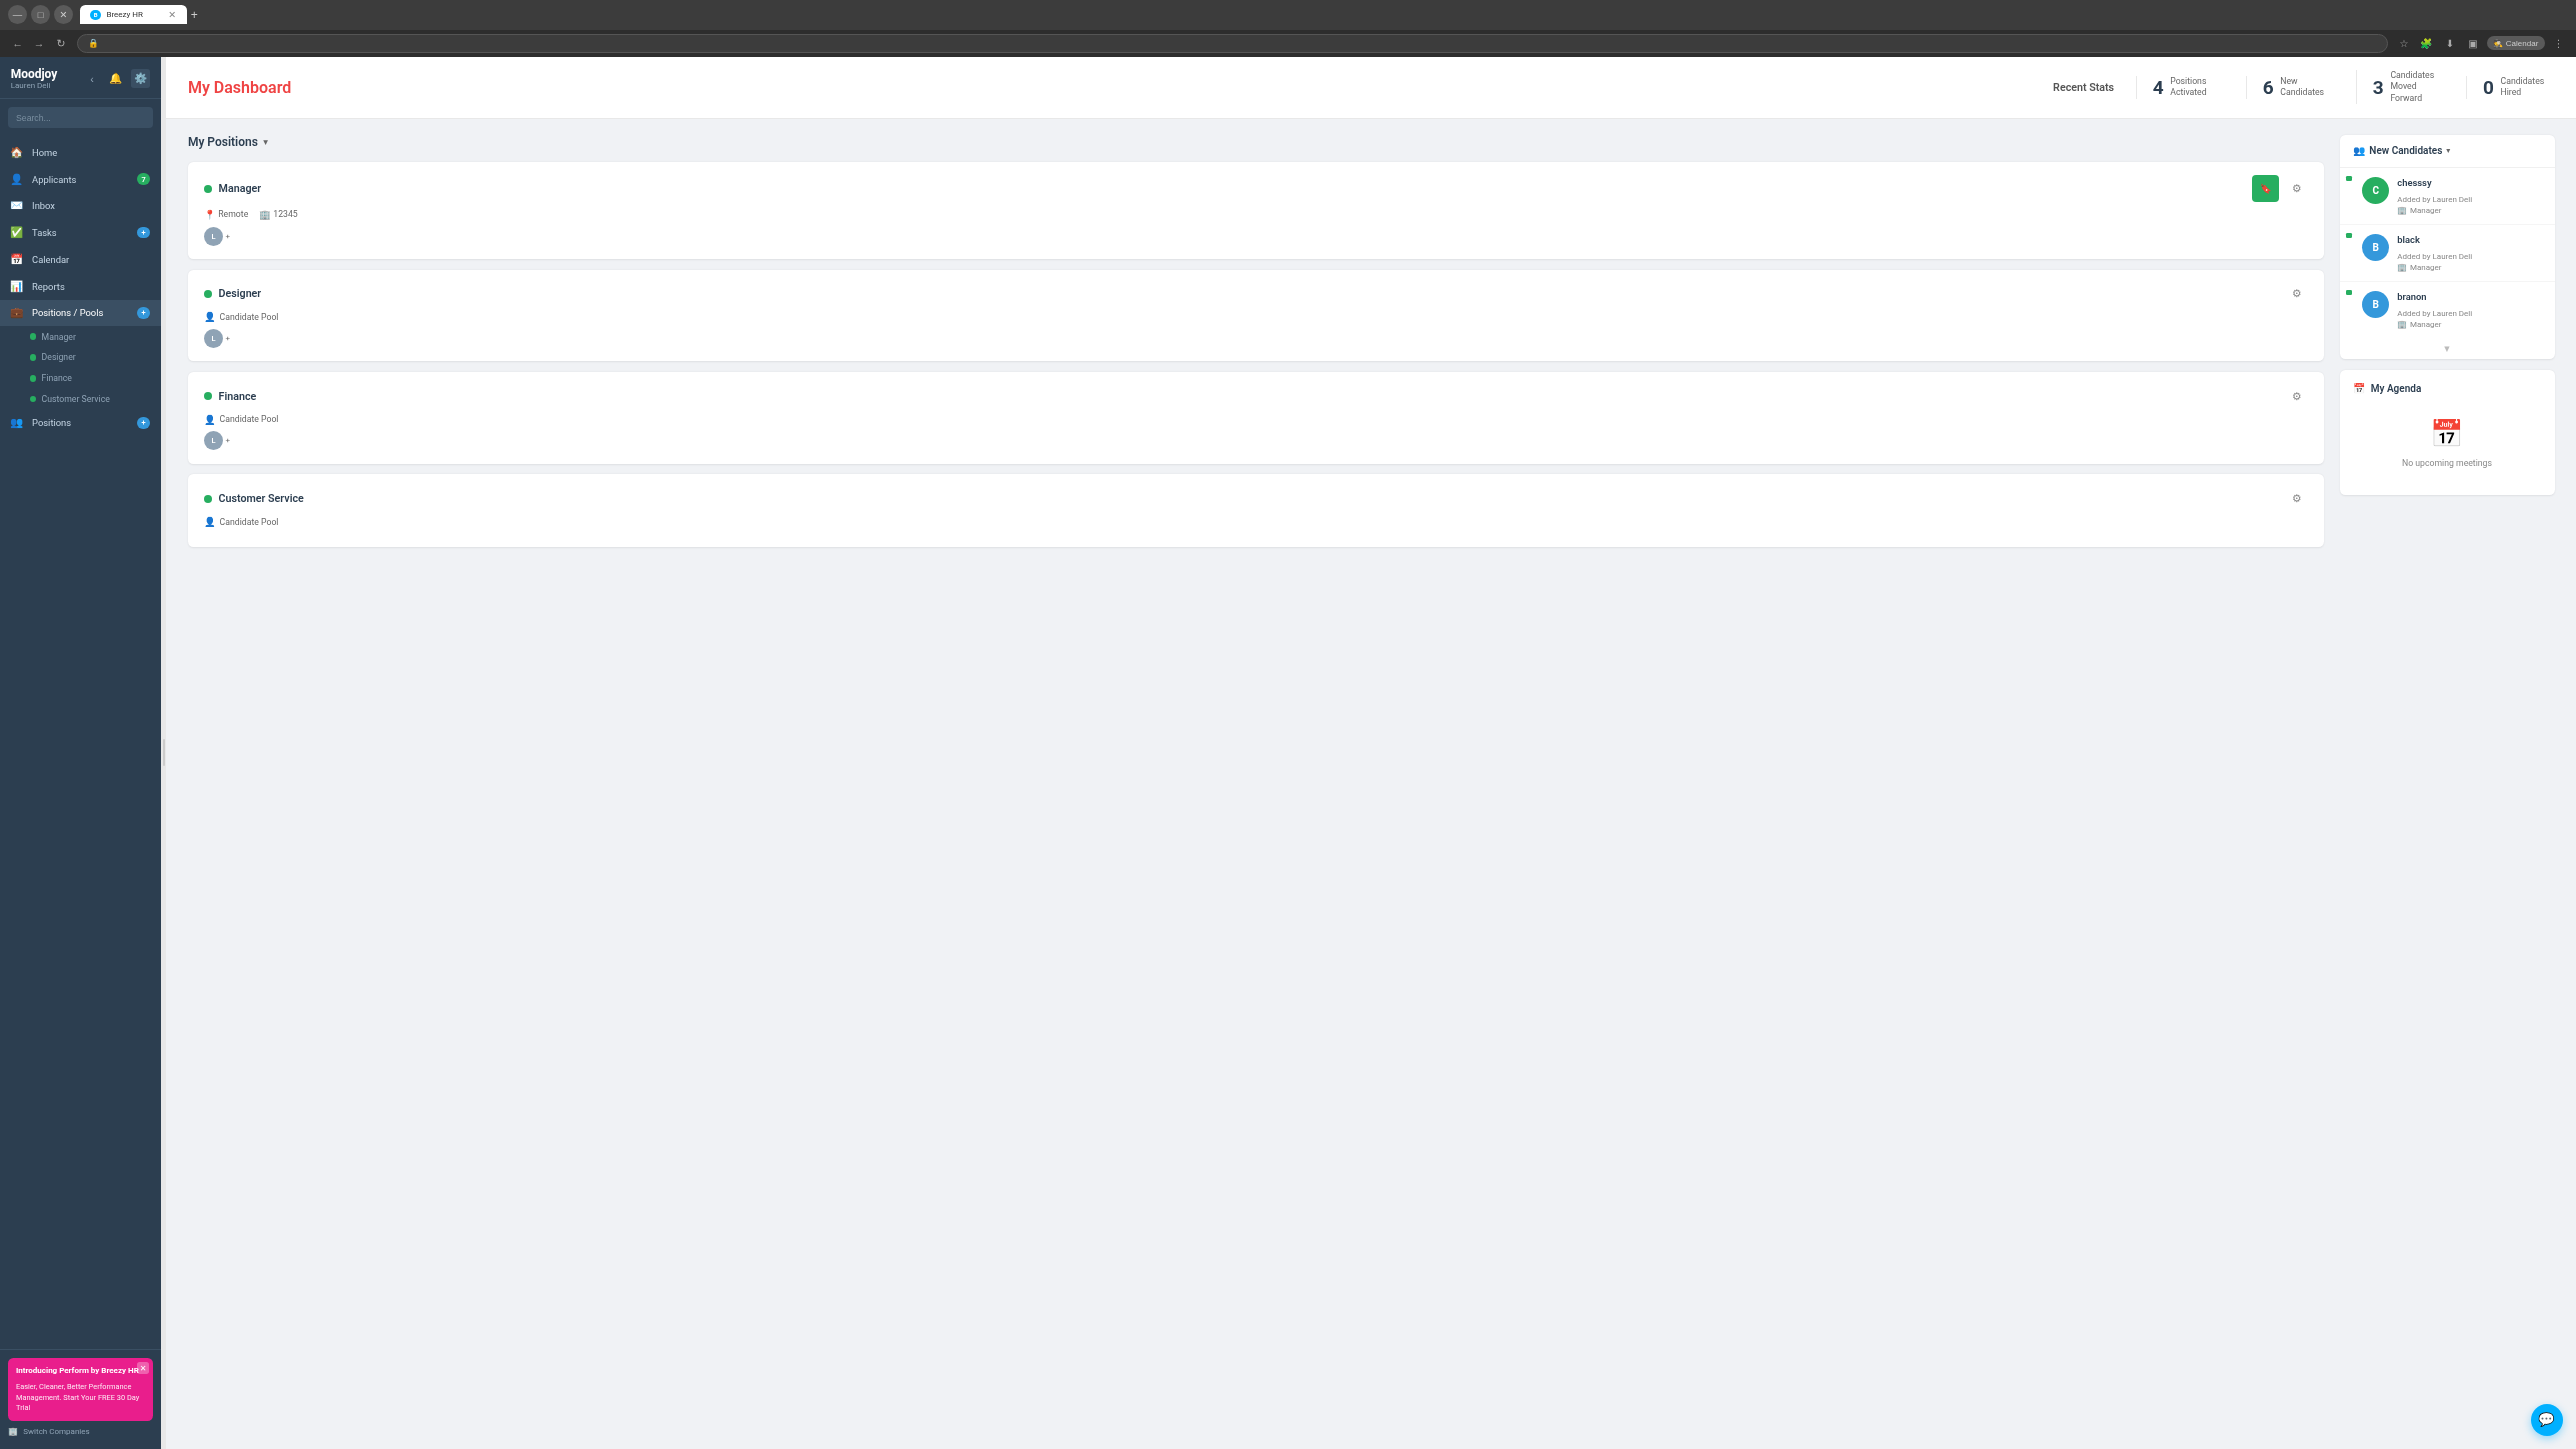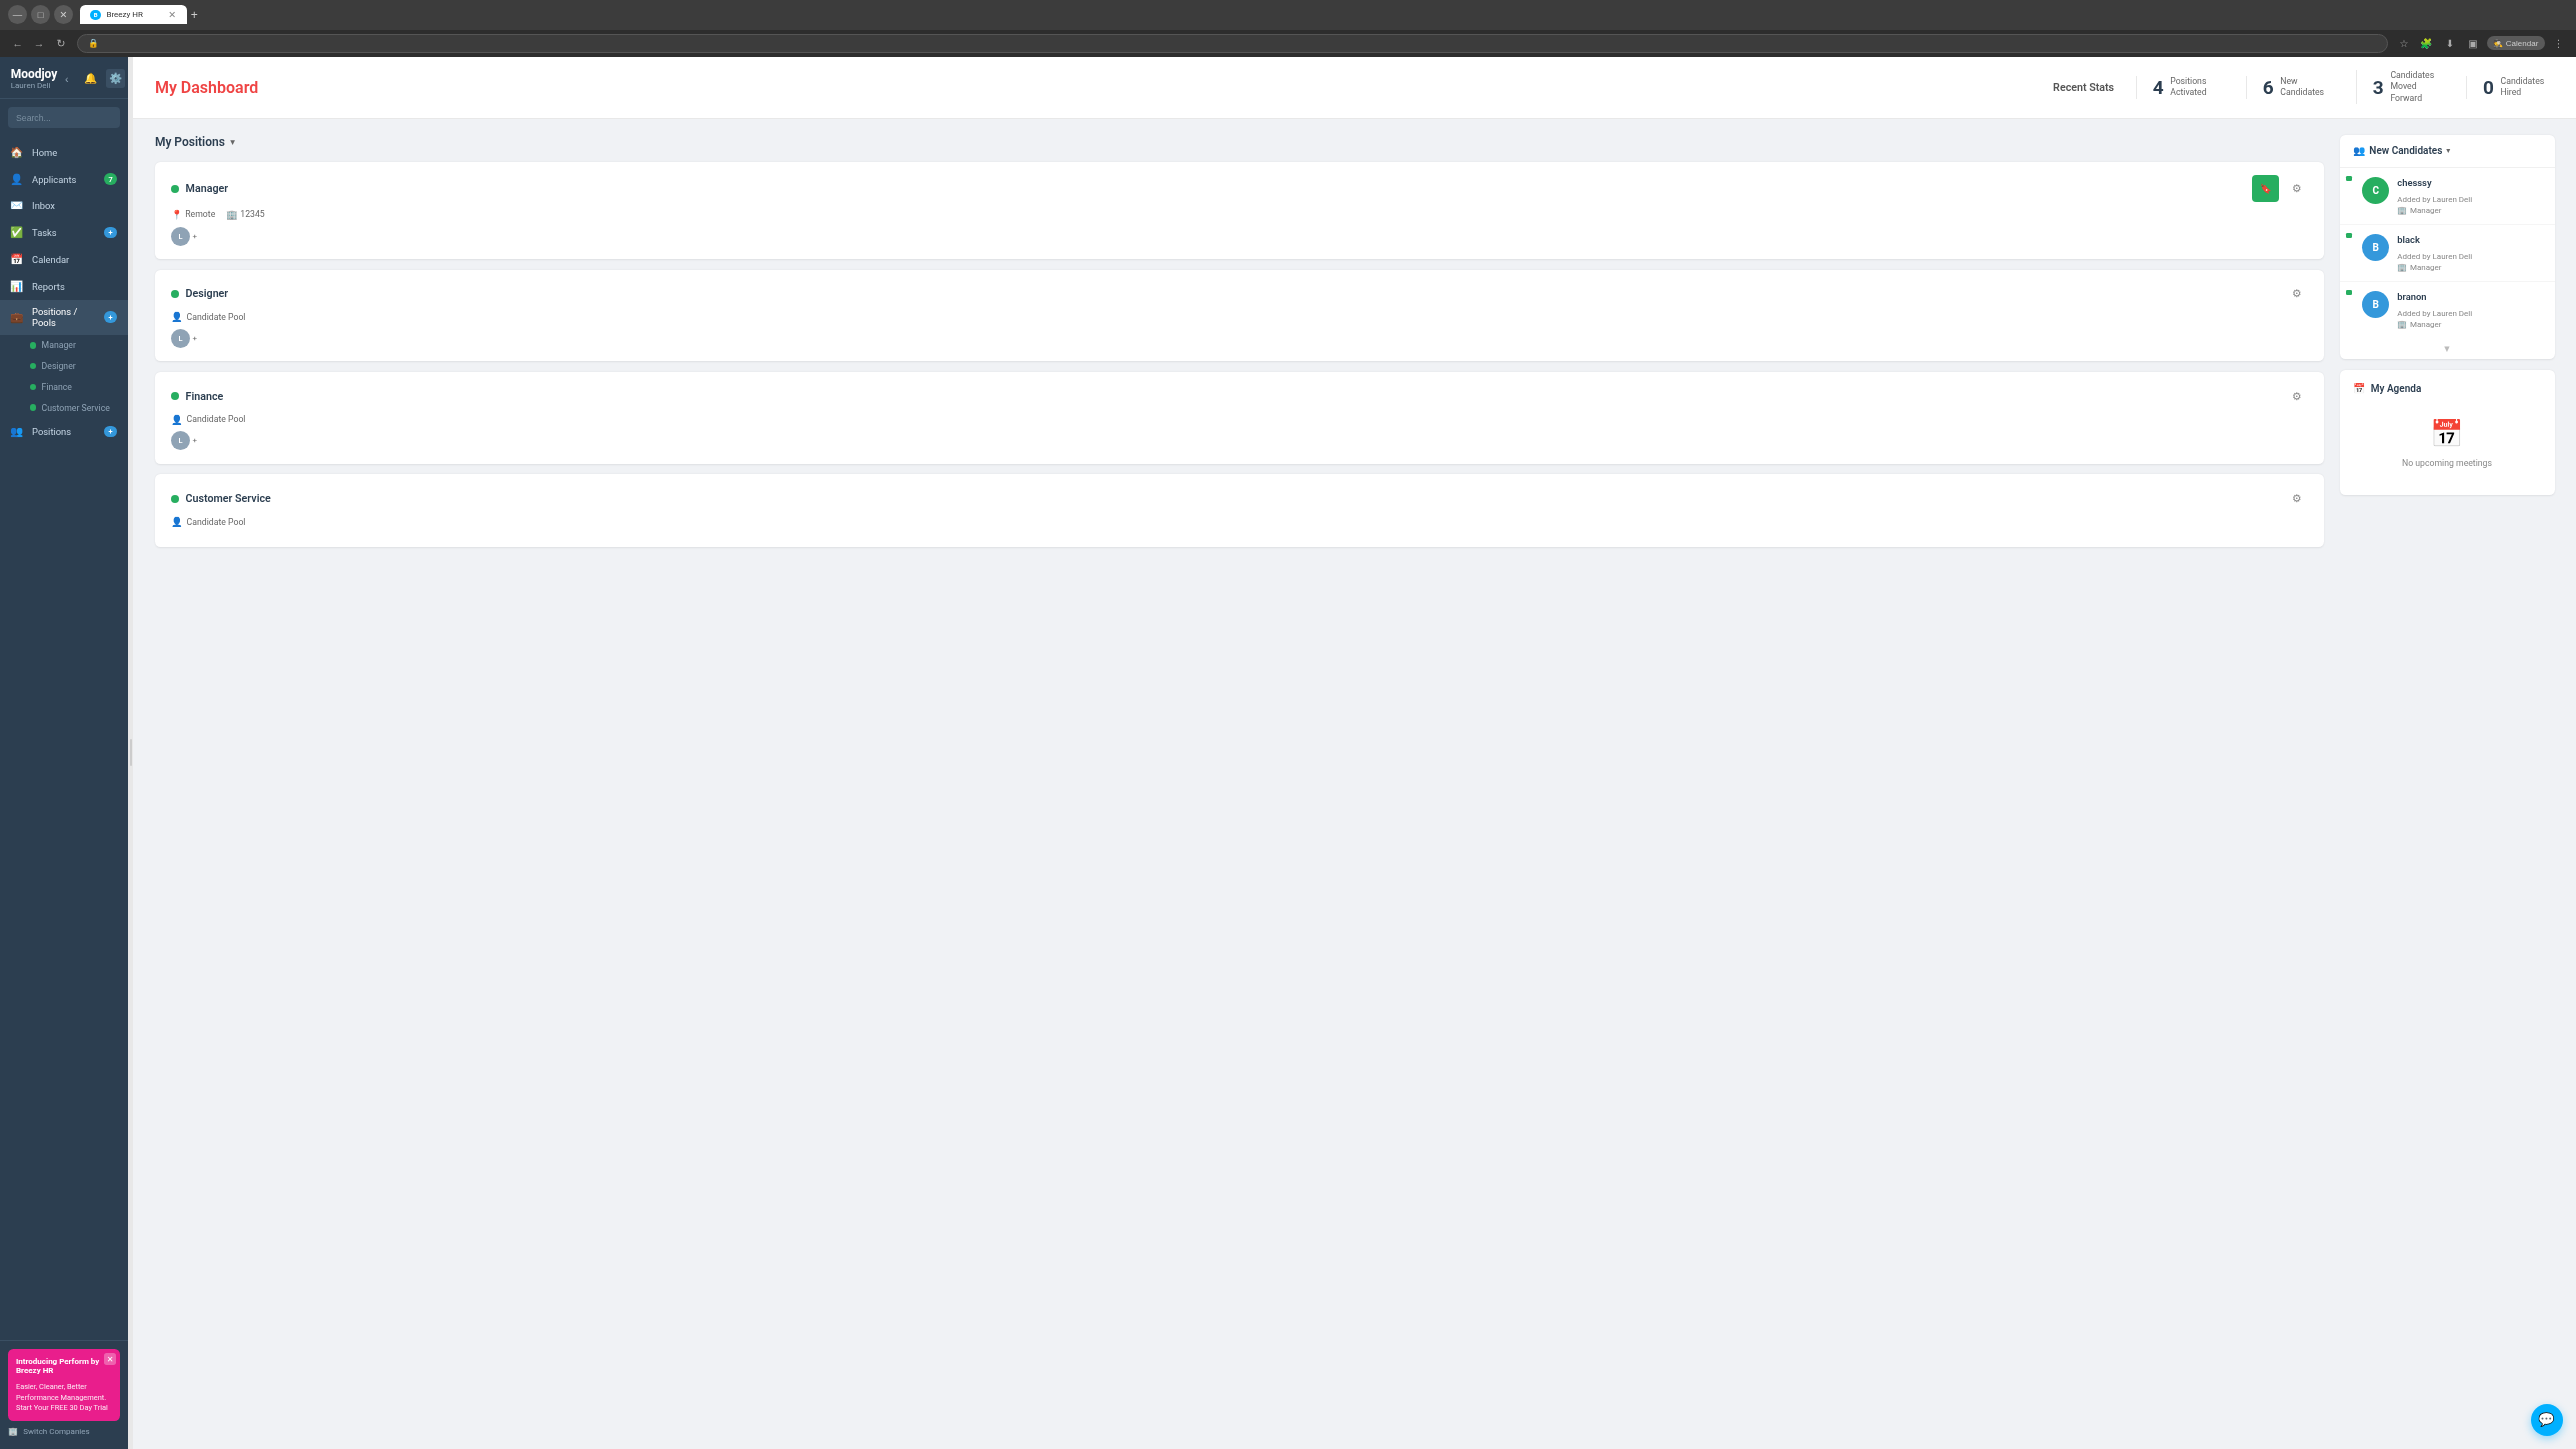--- a/index.html
+++ b/index.html
@@ -20,21 +20,21 @@
     .address-bar { flex: 1; background: #3c3c3c; border: 0.7px solid #555; border-radius: 13.4px; padding: 3.4px 10.7px; color: #ddd; font-size: 8.7px; display: flex; align-items: center; gap: 5.4px; }
     .address-bar-url { color: #ddd; font-size: 8.7px; flex: 1; }
     .toolbar-icons { display: flex; gap: 4px; align-items: center; }
     .toolbar-icon { width: 19px; height: 19px; background: none; border: none; color: #aaa; font-size: 10px; cursor: pointer; display: flex; align-items: center; justify-content: center; border-radius: 2.7px; }
     .incognito-btn { background: #5a5a5a; color: #ccc; border: none; border-radius: 8px; padding: 2.7px 6.7px; font-size: 8px; cursor: pointer; display: flex; align-items: center; gap: 2.7px; }
 
     
     .app-wrapper { display: flex; flex: 1; overflow: hidden; }
 
     
-    .sidebar { width: 128px; background: #2c3e50; color: #fff; display: flex; flex-direction: column; flex-shrink: 0; overflow-y: auto; }
+    .sidebar { width: 161px; background: #2c3e50; color: #fff; display: flex; flex-direction: column; flex-shrink: 0; overflow-y: auto; }
     .sidebar-header { padding: 10.7px 10.7px 8px; display: flex; align-items: center; justify-content: space-between; border-bottom: 0.7px solid #3a4f63; }
     .sidebar-brand { display: flex; flex-direction: column; }
     .sidebar-brand-name { font-size: 12px; font-weight: 700; color: #fff; }
     .sidebar-brand-user { font-size: 8px; color: #8fa3b5; }
     .sidebar-header-icons { display: flex; gap: 5.4px; align-items: center; }
     .sidebar-icon-btn { background: none; border: none; color: #8fa3b5; cursor: pointer; font-size: 10.7px; width: 19px; height: 19px; display: flex; align-items: center; justify-content: center; border-radius: 2.7px; }
     .sidebar-icon-btn.active { background: #3a4f63; }
 
     .sidebar-search { padding: 8px; }
     .sidebar-search input { width: 100%; background: #3a4f63; border: none; border-radius: 4px; padding: 5.4px 8px; color: #fff; font-size: 8.7px; outline: none; }

